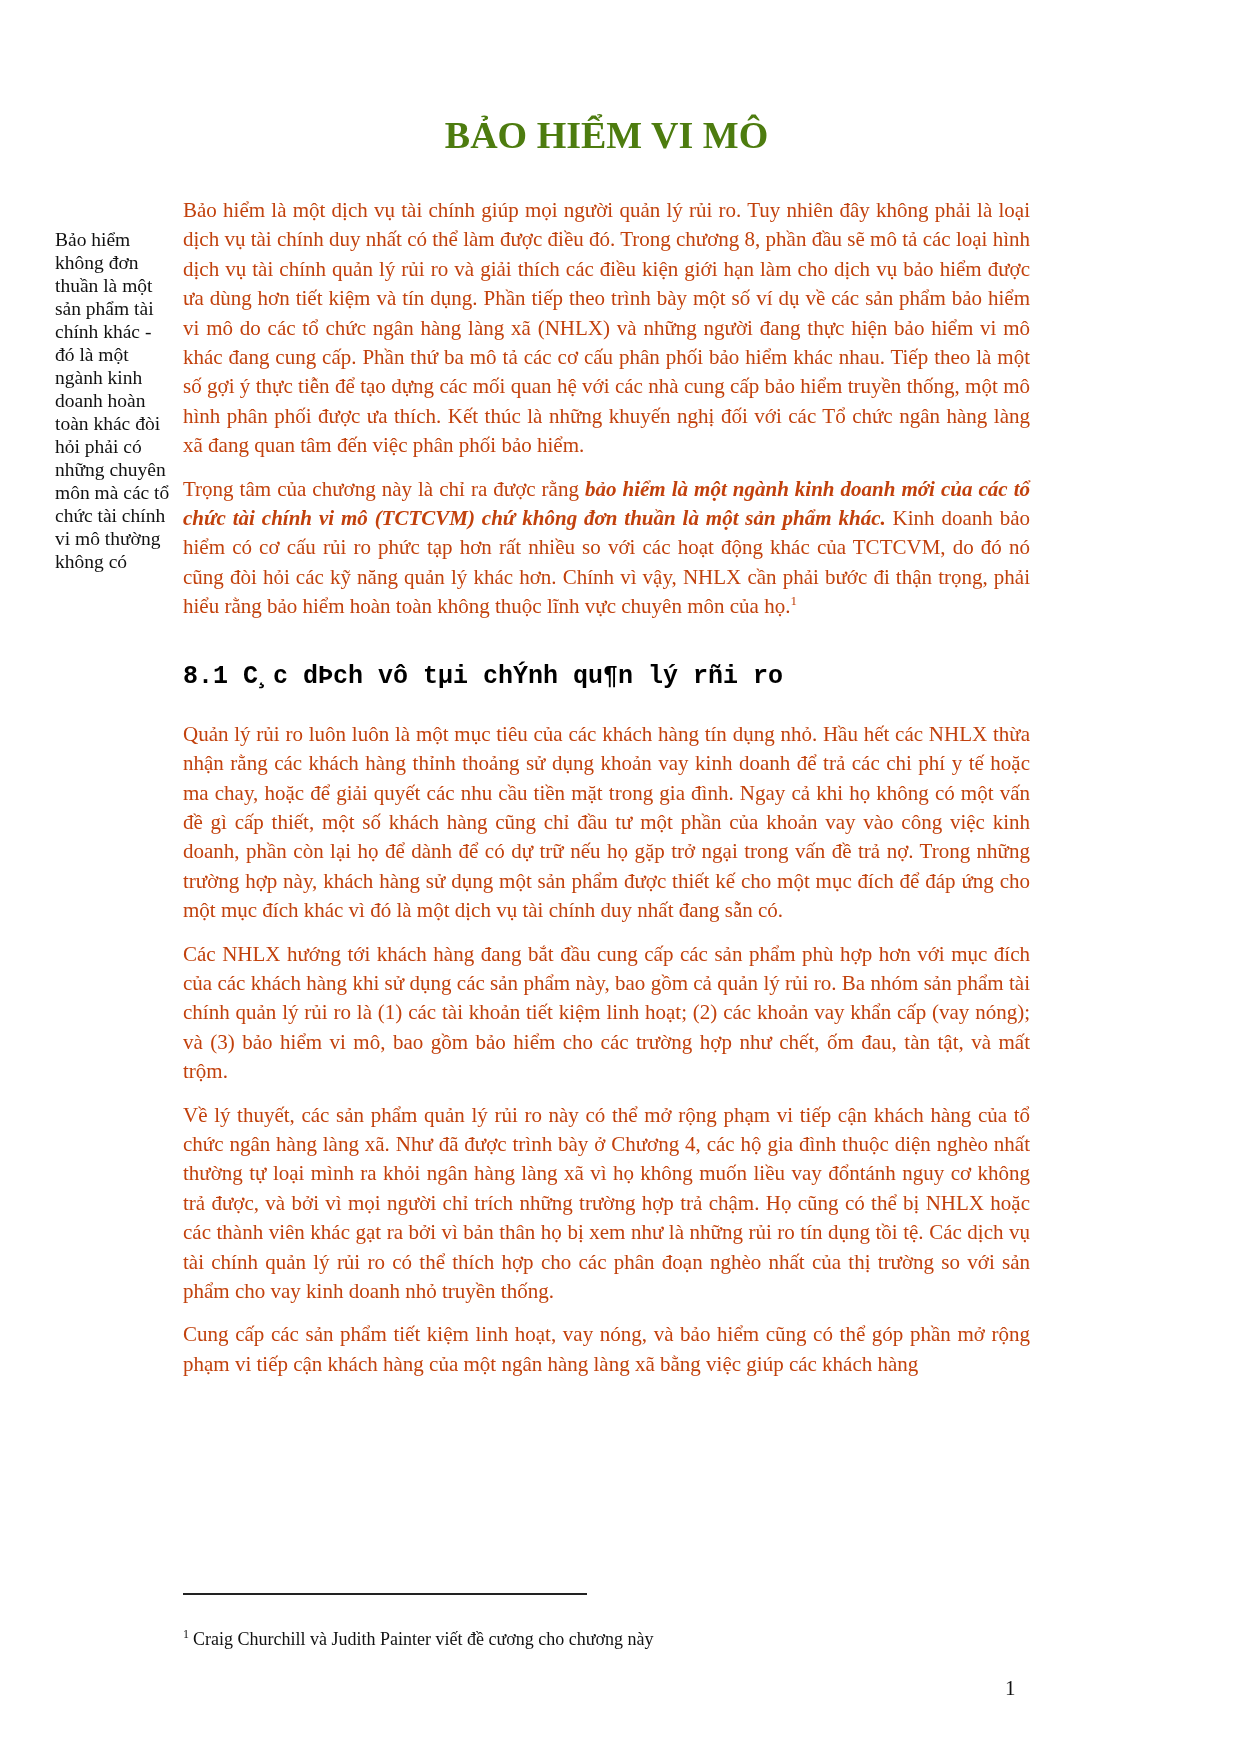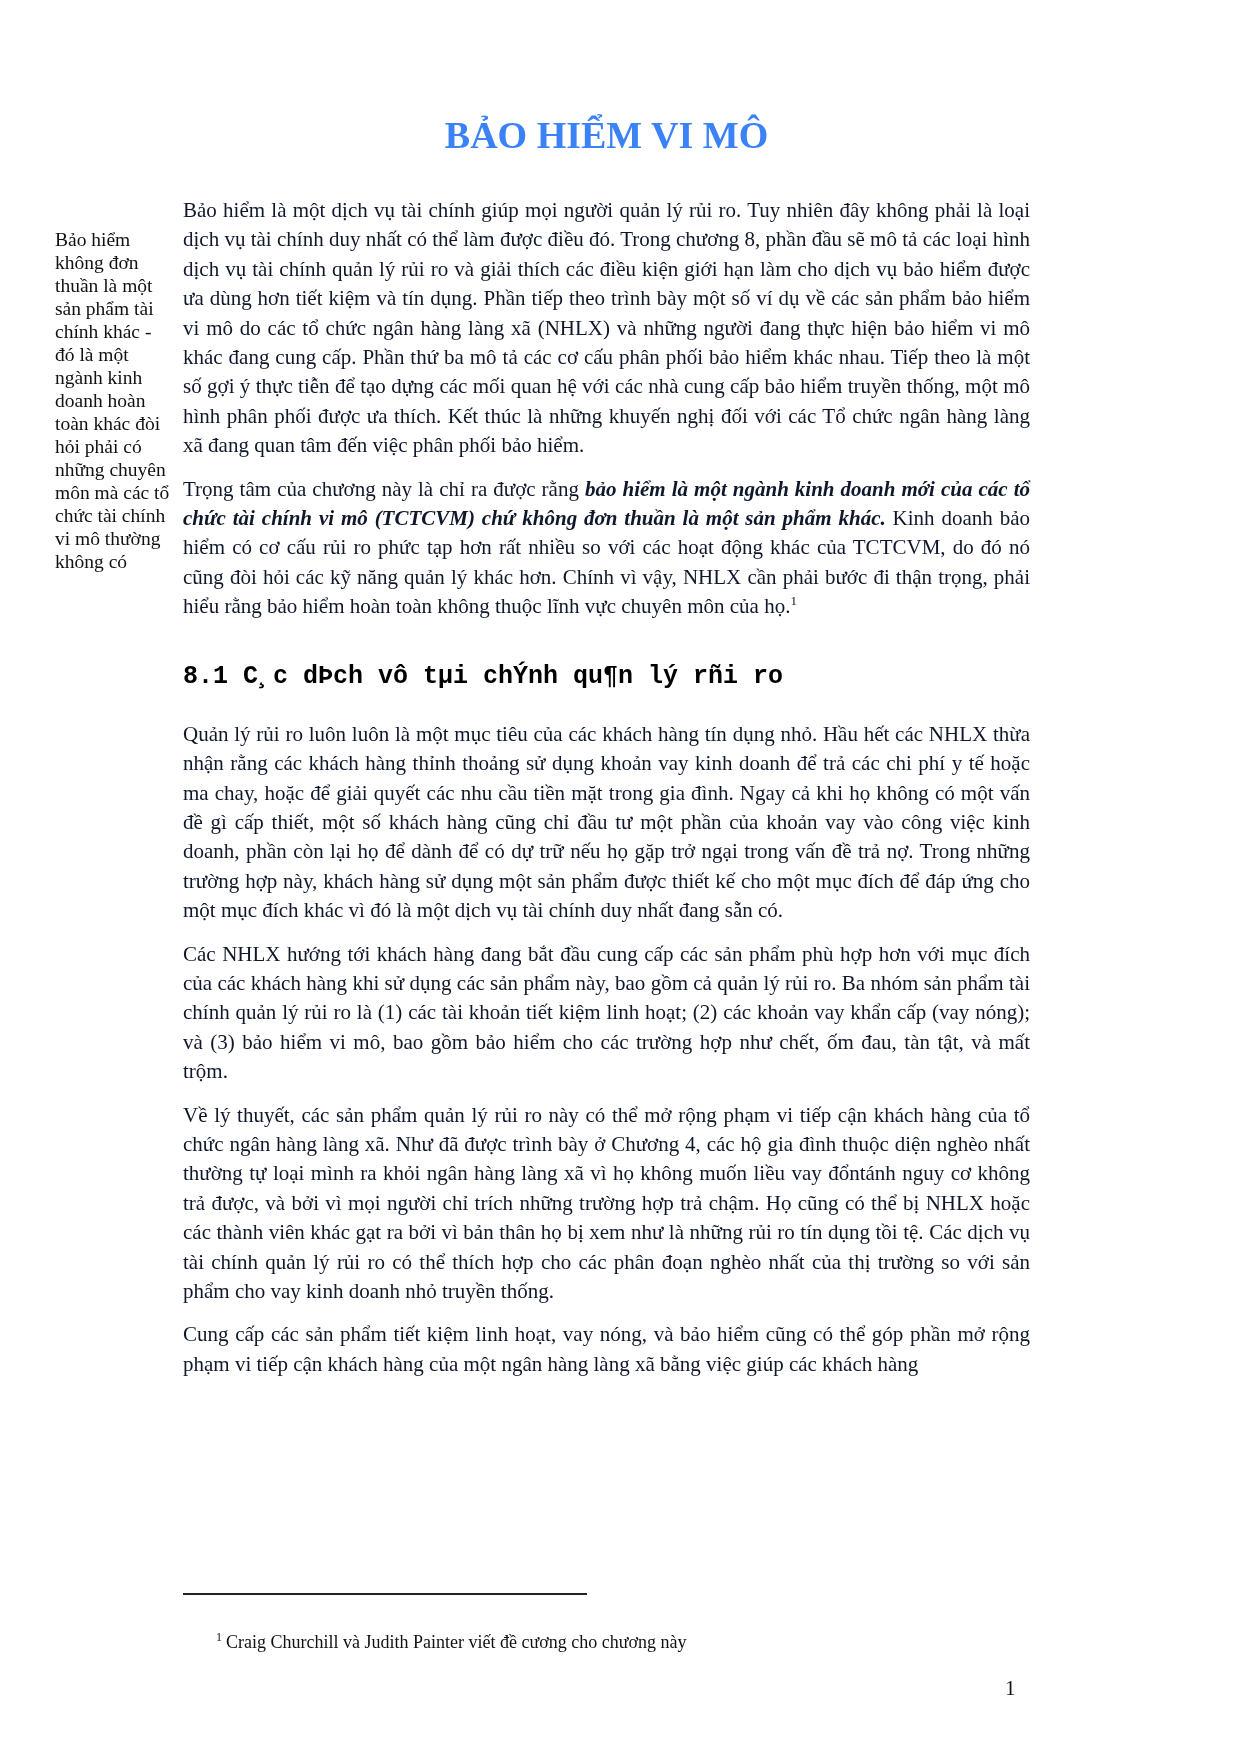--- a/index.html
+++ b/index.html
@@ -18,21 +18,21 @@
   }
   .doc-title {
     position: absolute;
     top: 88px;
     left: 183px;
     width: 847px;
     text-align: center;
     font-size: 38px;
     font-weight: bold;
     letter-spacing: 0px;
-    color: #3b82f6;
+    color: #4d7c0f;
   }
   .margin-note {
     position: absolute;
     left: 55px;
     width: 120px;
     font-size: 19.5px;
     line-height: 23px;
     color: #111111;
     text-align: left;
   }
@@ -42,21 +42,21 @@
     position: absolute;
     top: 196px;
     left: 183px;
     width: 847px;
   }
   .main-column p {
     margin: 0 0 14px 0;
     font-size: 21px;
     line-height: 29.4px;
     text-align: justify;
-    color: #0f172a;
+    color: #c2410c;
   }
   .bold-italic {
     font-weight: bold;
     font-style: italic;
   }
   .section-heading {
     margin: 38px 0 26px 0;
     font-family: "Liberation Mono", "DejaVu Sans Mono", monospace;
     font-size: 25px;
     font-weight: bold;
@@ -76,23 +76,22 @@
     width: 847px;
   }
   .footnote-rule {
     width: 404px;
     border: none;
     border-top: 2px solid #222222;
     margin: 0 0 26px 0;
   }
   .footnote-text {
     font-size: 18px;
-    line-height: 32px;
+    line-height: 26px;
     color: #111111;
-    margin-left: 33px;
   }
   .footnote-text sup {
     font-size: 12px;
     vertical-align: super;
     margin-right: 4px;
   }
   .page-number {
     position: absolute;
     left: 1005px;
     top: 1676px;

